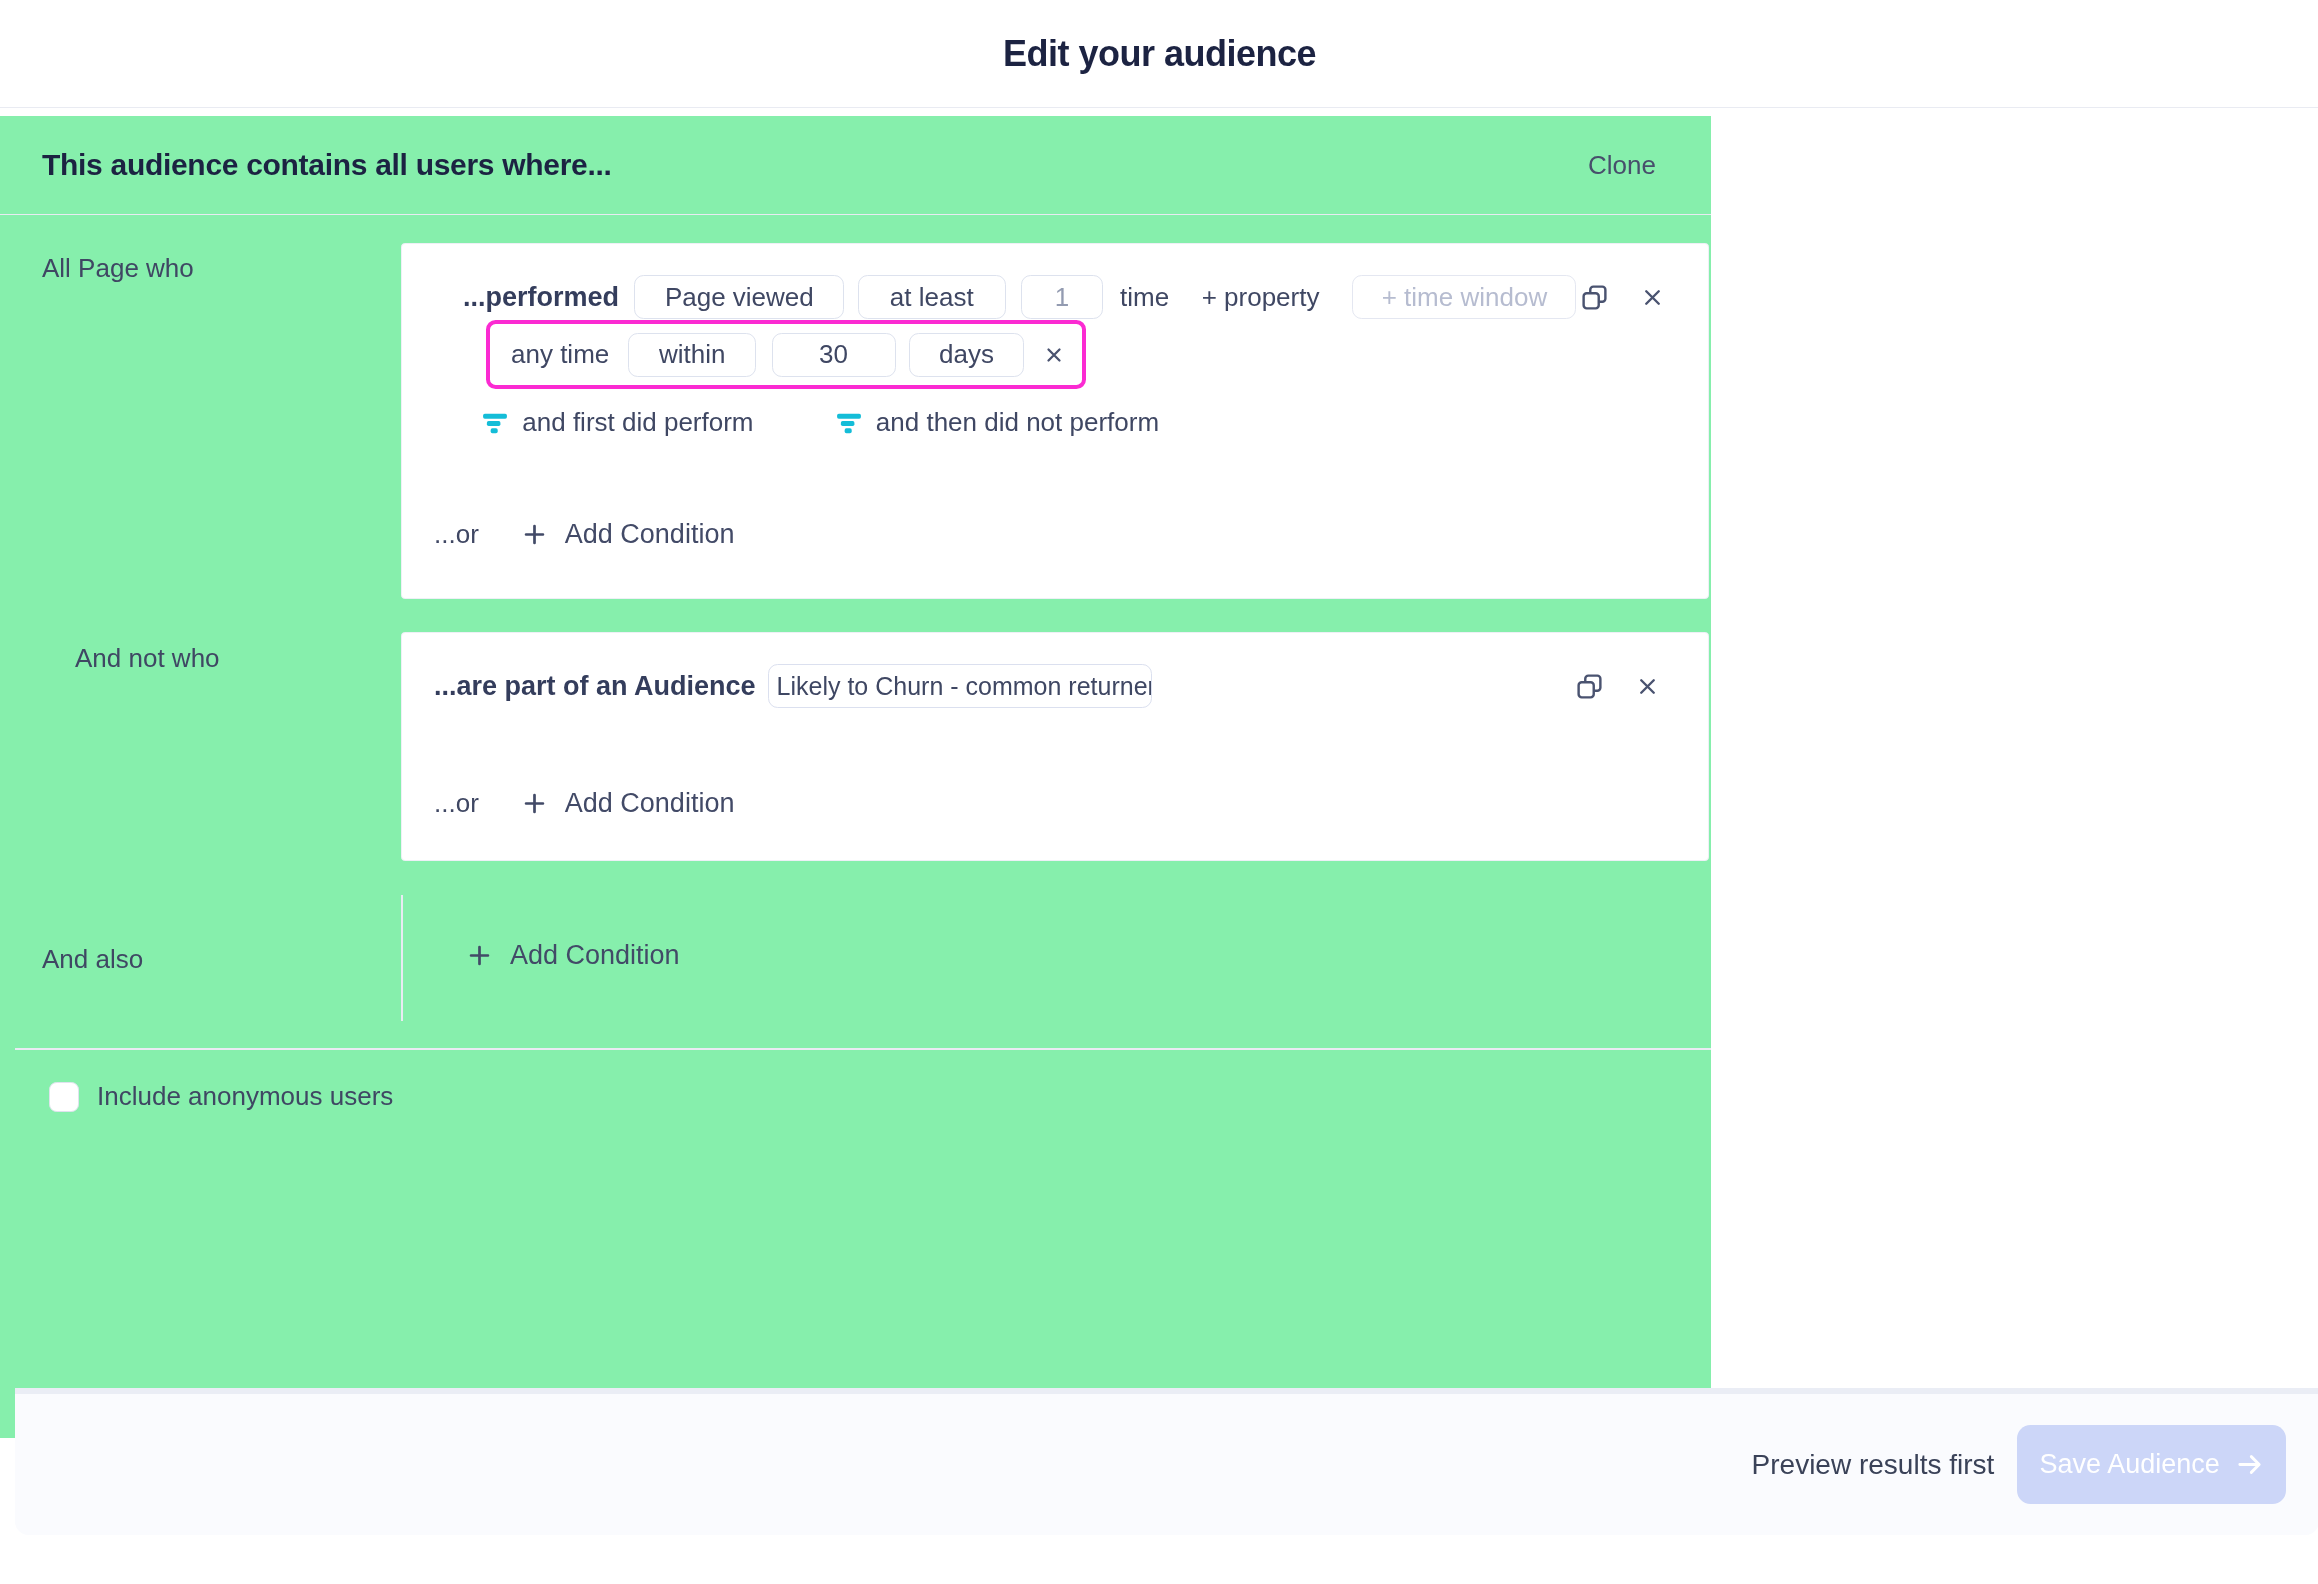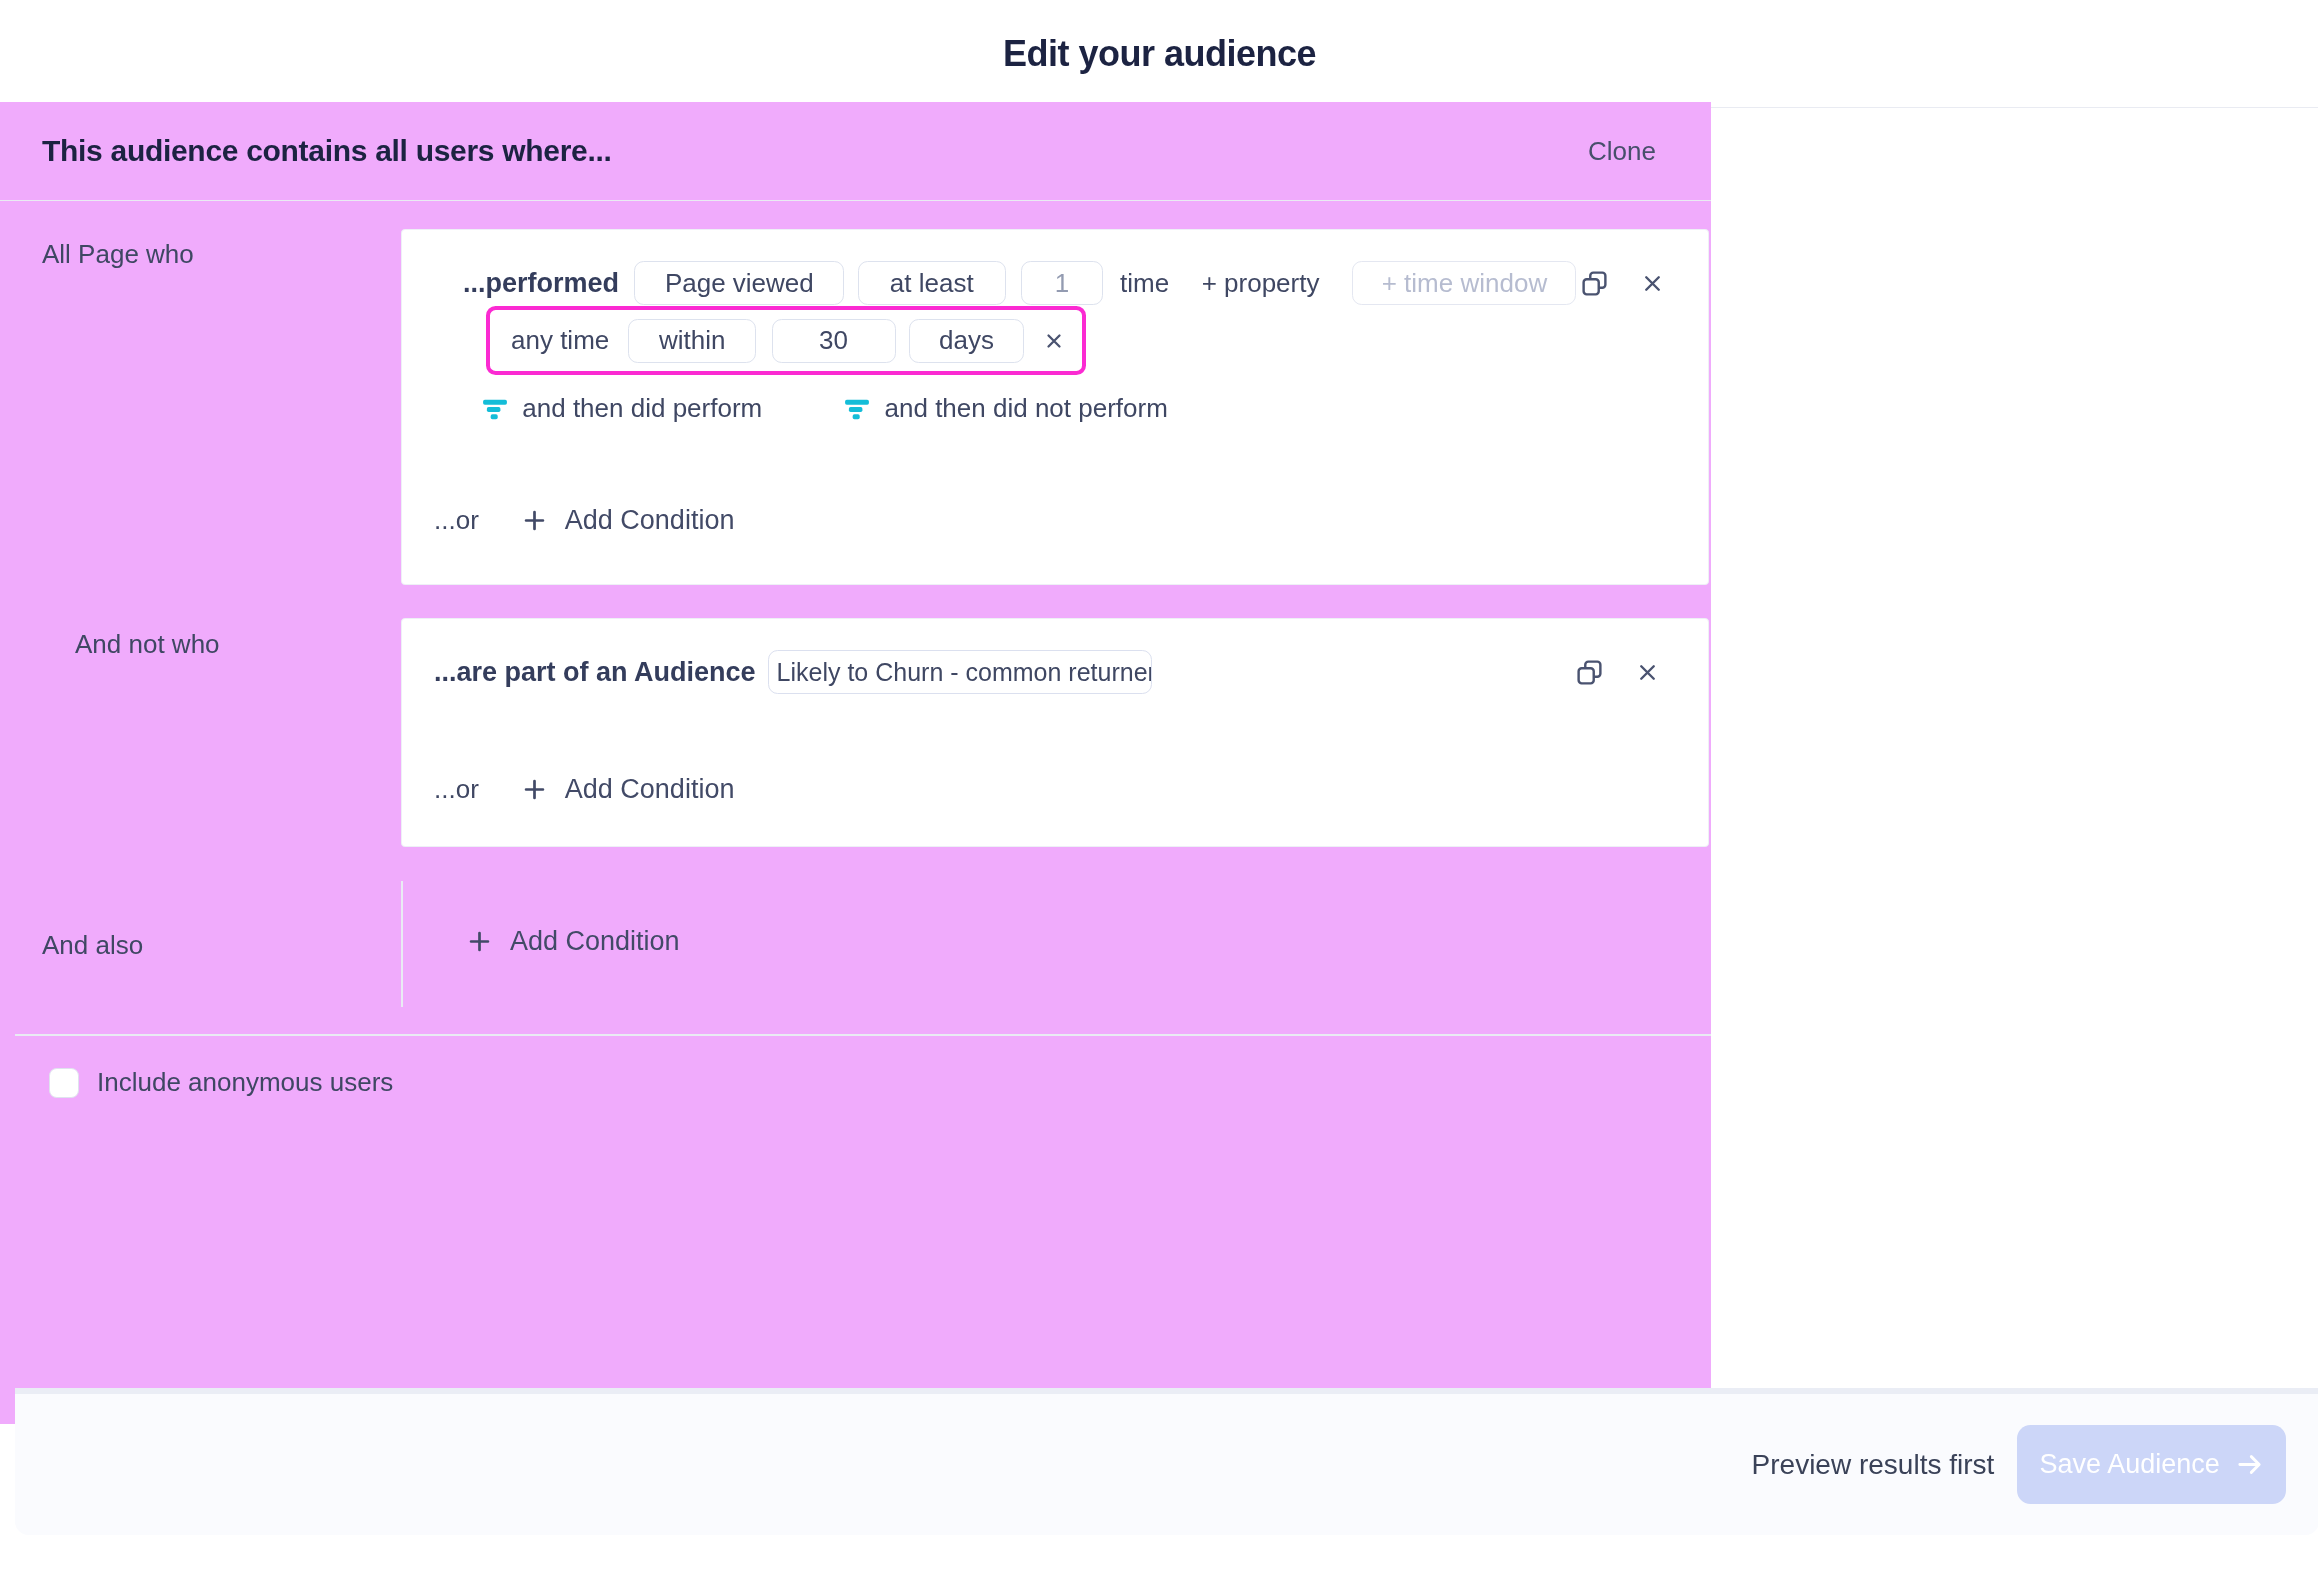--- a/index.html
+++ b/index.html
@@ -7,21 +7,21 @@
     font-family:"Liberation Sans","DejaVu Sans",sans-serif; color:#3f4763; }
   .page { position:relative; width:2319px; height:1585px; overflow:hidden; background:#fff; }
 
   
   .title-bar { position:absolute; top:0; left:0; width:2319px; height:108px;
     display:flex; align-items:center; justify-content:center;
     border-bottom:1.9px solid #e9ebf2; background:#fff; }
   .title-bar h1 { font-size:36px; font-weight:700; color:#1c2342; letter-spacing:-0.5px; }
 
   
-  .content { position:absolute; top:102px; left:0; width:1711px; height:1322px; background:#f0abfc; }
+  .content { position:absolute; top:116px; left:0; width:1711px; height:1322px; background:#86efac; }
   .side-panel { position:absolute; top:110px; left:1711px; width:608px; height:1322px;
     background:var(--panel-bg,#f0f3fc); }
 
   
   .content-header { position:absolute; top:0; left:0; width:1711px; height:99px;
     border-bottom:1.9px solid #e9ebf2; display:flex; align-items:center;
     justify-content:space-between; padding:0 55px 0 42px; }
   .content-header h2 { font-size:30px; font-weight:700; color:#1c2342; letter-spacing:-0.3px; }
   .clone-btn { font-size:26px; color:#474f6b; background:none; border:none; cursor:pointer;
     font-family:inherit; }
@@ -155,21 +155,21 @@
 
       <div class="row" style="top:163px; left:80px; gap:82px;">
         <button class="seq-btn">
           <span>
             <svg width="26" height="26" viewBox="0 0 24 24" fill="var(--accent-cyan,#14bdd8)">
               <rect x="1" y="3.5" width="22" height="4.6" rx="1.6"></rect>
               <rect x="4.5" y="10.2" width="12.5" height="4.6" rx="1.6"></rect>
               <rect x="8" y="16.9" width="6.5" height="4.6" rx="1.6"></rect>
             </svg>
           </span>
-          <span>and then did perform</span>
+          <span>and first did perform</span>
         </button>
         <button class="seq-btn">
           <span>
             <svg width="26" height="26" viewBox="0 0 24 24" fill="var(--accent-cyan,#14bdd8)">
               <rect x="1" y="3.5" width="22" height="4.6" rx="1.6"></rect>
               <rect x="4.5" y="10.2" width="12.5" height="4.6" rx="1.6"></rect>
               <rect x="8" y="16.9" width="6.5" height="4.6" rx="1.6"></rect>
             </svg>
           </span>
           <span>and then did not perform</span>

